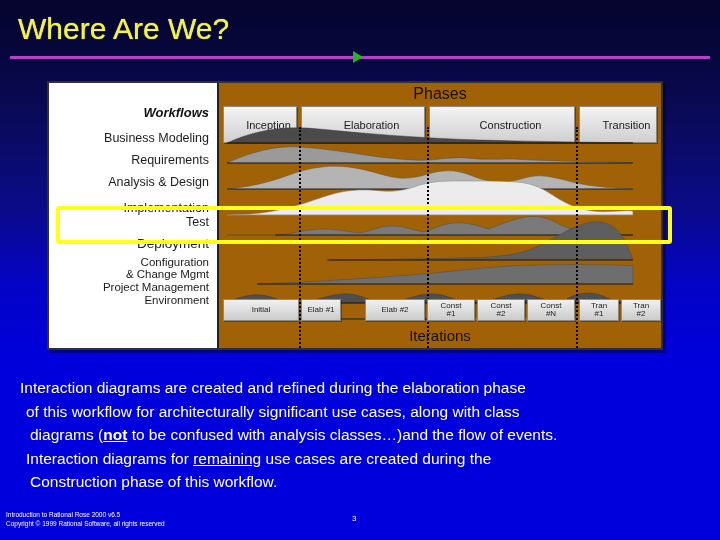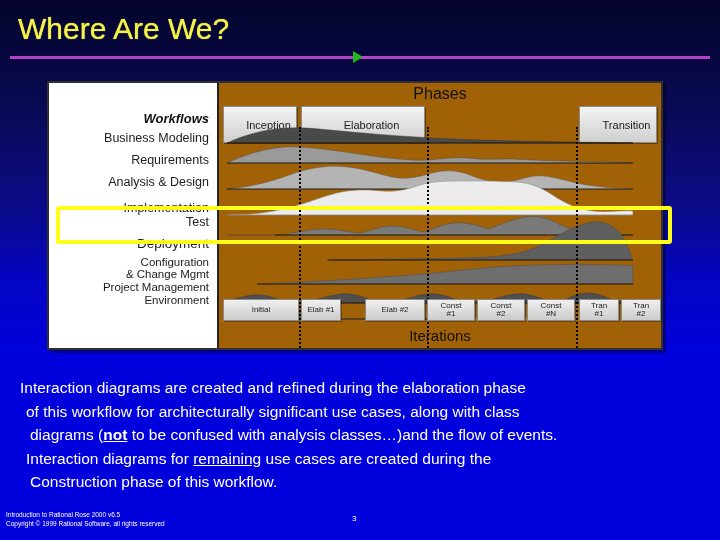--- a/index.html
+++ b/index.html
@@ -43,21 +43,21 @@
     box-sizing:border-box;
   }
   #chart-inner{position:absolute;inset:0;display:flex;}
 
   
   #wf-col{
     width:168px;flex:0 0 168px;background:#ffffff;
     border-right:2px solid #222;position:relative;
   }
   #wf-title{
-    position:absolute;right:8px;top:28px;
+    position:absolute;right:8px;top:22px;
     font-style:italic;font-weight:bold;font-size:13px;color:#111;
     white-space:nowrap;
   }
   .wf-label{
     position:absolute;right:8px;font-size:12.5px;color:#1c1c1c;
     white-space:nowrap;text-align:right;line-height:13px;
   }
   .wf-label.two{line-height:12.5px;font-size:11.5px;padding-left:17px;}
 
   
@@ -162,20 +162,21 @@
         <div class="wf-label two" style="top:185px;">&amp; Change Mgmt</div>
         <div class="wf-label two" style="top:198px;">Project Management</div>
         <div class="wf-label two" style="top:211px;">Environment</div>
       </div>
 
       <div id="ph-col">
         <div id="phases-title">Phases</div>
 
         <div class="phase-box" style="left:4px;width:74px;">Inception</div>
         <div class="phase-box" style="left:82px;width:124px;">Elaboration</div>
+        <div class="phase-box" style="left:210px;width:146px;">Construction</div>
         <div class="phase-box" style="left:360px;width:78px;">Transition</div>
 
         <svg id="humps" viewBox="0 0 440 167" preserveAspectRatio="none">
 
           <g>
             <path fill="#4a4a4a" stroke="#333" stroke-width="0.4" d="M8,16 C40,1 70,-1 100,2 C150,7 200,11 260,13 C320,14.5 370,15.3 412,15.8 L412,16 Z"></path>
             <line x1="8" y1="16" x2="412" y2="16" stroke="#000" stroke-width="0.7"></line>
           </g>
 
           <g>

